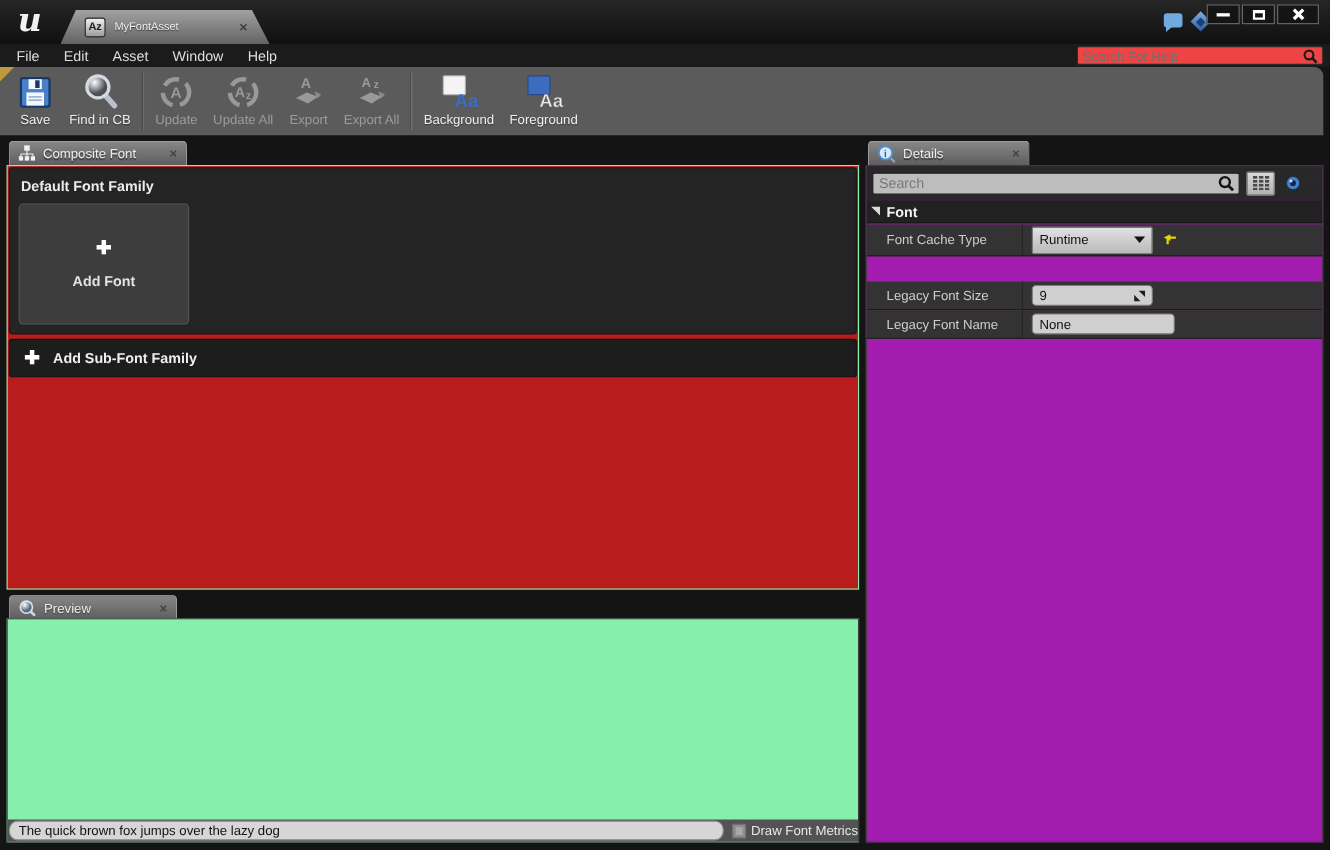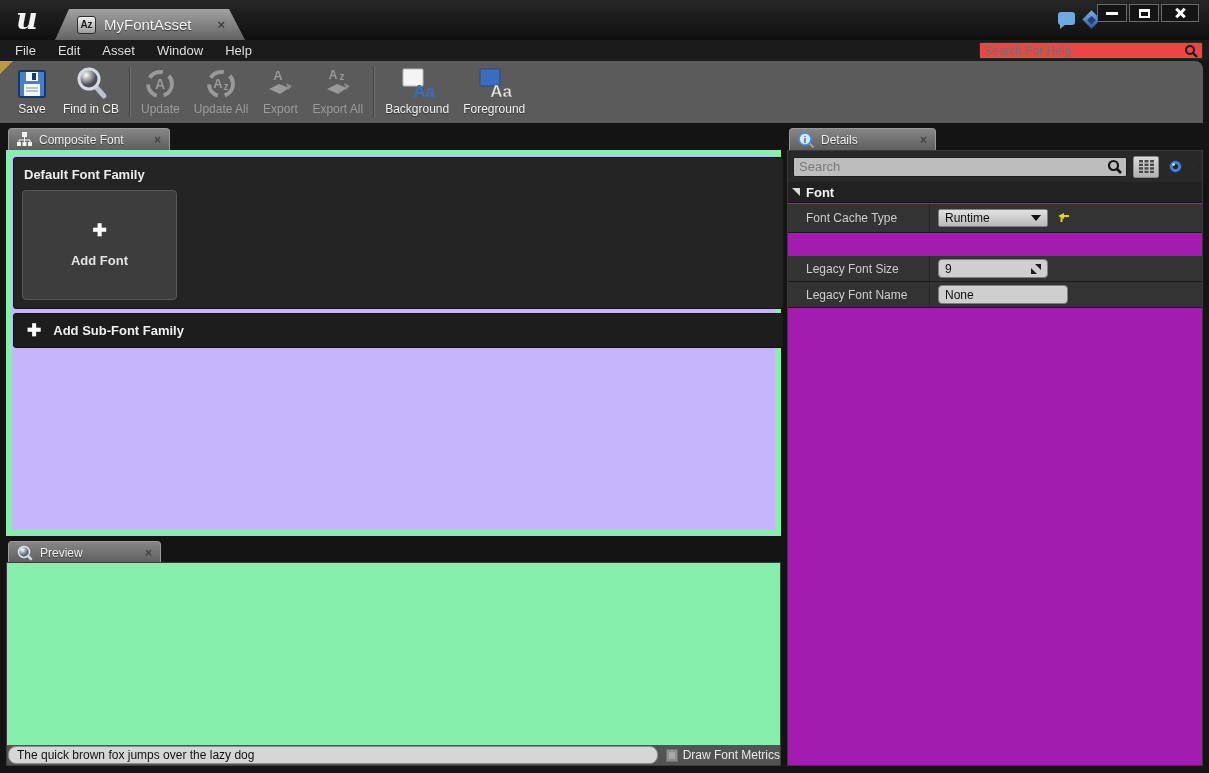--- a/index.html
+++ b/index.html
@@ -11,21 +11,21 @@
     background:linear-gradient(#262626,#101010);}
   .ue-logo{position:absolute;left:10px;top:2px;width:34px;height:34px;color:#f2f2f2;
     font-family:"DejaVu Serif",serif;font-style:italic;font-weight:bold;font-size:30px;line-height:34px;text-align:center;}
   .doc-tab{position:absolute;left:55px;top:9px;width:190px;height:31px;
     background:linear-gradient(#a2a2a2,#636363);
     clip-path:polygon(0 100%,14px 0,calc(100% - 16px) 0,100% 100%);
     display:flex;align-items:center;padding:0 20px 0 22px;}
   .az-chip{width:19px;height:18px;border-radius:3px;border:1px solid #2e2e2e;
     background:linear-gradient(#f1f1f1,#9b9b9b);color:#1d1d1d;font-size:10px;font-weight:bold;
     display:flex;align-items:center;justify-content:center;flex:0 0 auto;}
-  .doc-tab-label{color:#f3f3f3;font-size:15px;margin-left:8px;text-shadow:0 1px 1px rgba(0,0,0,.6);white-space:nowrap;}
+  .doc-tab-label{color:#f3f3f3;font-size:10px;margin-left:8px;text-shadow:0 1px 1px rgba(0,0,0,.6);white-space:nowrap;}
   .tab-x{margin-left:auto;color:#3e3e3e;font-size:13px;font-weight:bold;line-height:1;}
   .tb-icons{position:absolute;top:11px;left:1058px;display:flex;gap:10px;align-items:center;}
   .bubble{width:17px;height:13px;background:#6fa9dd;border-radius:3px;position:relative;}
   .bubble:after{content:"";position:absolute;left:2px;bottom:-4px;border-left:6px solid #6fa9dd;border-bottom:5px solid transparent;}
   .gradcap{width:13px;height:13px;background:linear-gradient(135deg,#7fb0e8,#2d5a9e);transform:rotate(45deg);margin-top:2px;position:relative;}
   .gradcap:after{content:"";position:absolute;left:4px;top:4px;width:6px;height:6px;background:#1d3f74;}
   .win-controls{position:absolute;top:4px;right:10px;display:flex;gap:2px;}
   .win-btn{width:30px;height:18px;background:#141414;border:1px solid #6a6a6a;display:flex;align-items:center;justify-content:center;position:relative;}
   .win-btn.close{width:38px;}
   .glyph-min{width:12px;height:3px;background:#fff;}
@@ -52,21 +52,21 @@
   .tb-btn.disabled .lbl{color:#9b9b9b;text-shadow:none;}
   .tb-sep{width:2px;height:52px;margin:1px 3px 0 3px;background:linear-gradient(90deg,#454545 50%,#6e6e6e 50%);}
 
   
   .panel-tab{position:absolute;height:22px;background:linear-gradient(#868686,#5e5e5e);
     border-radius:4px 4px 0 0;display:flex;align-items:center;padding:0 8px;border:1px solid #9a9a9a;border-bottom:none;}
   .panel-tab .pt-label{color:#ededed;font-size:12px;margin-left:7px;text-shadow:0 1px 1px rgba(0,0,0,.5);white-space:nowrap;}
   .panel-tab .pt-x{margin-left:auto;color:#444;font-size:12px;font-weight:bold;padding-left:26px;}
 
   
-  .left-panel-body{position:absolute;left:6px;top:150px;width:775px;height:386px;background:#c4b5fd;border:6px solid #86efac;}
+  .left-panel-body{position:absolute;left:6px;top:150px;width:775px;height:386px;background:#b91c1c;border:1px solid #86efac;}
   .sectionA{position:absolute;left:1px;top:1px;width:771px;height:152px;background:#242424;border:1px solid #171717;border-radius:3px;}
   .family-header{position:absolute;left:10px;top:9px;color:#ececec;font-weight:bold;font-size:13px;}
   .add-font-tile{position:absolute;left:8px;top:32px;width:155px;height:110px;background:#3d3d3d;border:1px solid #565656;border-radius:4px;
     display:flex;flex-direction:column;align-items:center;justify-content:center;gap:14px;}
   .plus{color:#fff;font-weight:bold;font-size:17px;line-height:1;}
   .add-font-lbl{color:#e3e3e3;font-weight:bold;font-size:13px;}
   .sectionB{position:absolute;left:1px;top:157px;width:771px;height:35px;background:#1d1d1d;border:1px solid #121212;border-radius:3px;
     display:flex;align-items:center;padding-left:13px;gap:12px;}
   .add-sub-lbl{color:#efefef;font-weight:bold;font-size:13px;}
 
@@ -87,21 +87,21 @@
   .grid-btn{width:26px;height:22px;margin-left:6px;background:linear-gradient(#d9d9d9,#b2b2b2);border:1px solid #8b8b8b;border-radius:2px;
     display:flex;align-items:center;justify-content:center;}
   .eye-wrap{display:flex;align-items:center;margin-left:7px;gap:4px;}
   .caret{width:0;height:0;border-left:4px solid transparent;border-right:4px solid transparent;border-top:5px solid #2b2b2b;}
   .cat-header{position:absolute;left:0;width:100%;height:21px;background:#212121;border-bottom:1px solid #161616;
     display:flex;align-items:center;padding-left:4px;gap:6px;}
   .cat-title{color:#f2f2f2;font-weight:bold;font-size:13px;}
   .cat-arrow{width:0;height:0;border-top:8px solid #d9d9d9;border-left:8px solid transparent;}
   .det-row{position:absolute;left:0;width:100%;background:#333333;border-bottom:1px solid #1b1b1b;display:flex;align-items:center;}
   .det-row .row-label{width:142px;padding-left:18px;color:#cdcdcd;font-size:12px;border-right:1px solid #262626;align-self:stretch;display:flex;align-items:center;}
-  .dropdown{width:110px;height:18px;margin-left:8px;background:linear-gradient(#e2e2e2,#b9b9b9);border:1px solid #7e7e7e;border-radius:2px;
+  .dropdown{width:110px;height:25px;margin-left:8px;background:linear-gradient(#e2e2e2,#b9b9b9);border:1px solid #7e7e7e;border-radius:2px;
     display:flex;align-items:center;padding:0 6px;}
   .dropdown .dd-val{flex:1;font-size:12px;color:#111;}
   .dd-arrow{width:0;height:0;border-left:5px solid transparent;border-right:5px solid transparent;border-top:6px solid #111;}
   .field{height:19px;margin-left:8px;background:#cfcfcf;border:1px solid #7e7e7e;border-radius:4px;
     display:flex;align-items:center;padding:0 6px;font-size:12px;color:#111;}
   .reset-ic{margin-left:9px;display:flex;}
 </style>
 </head>
 <body>
 

